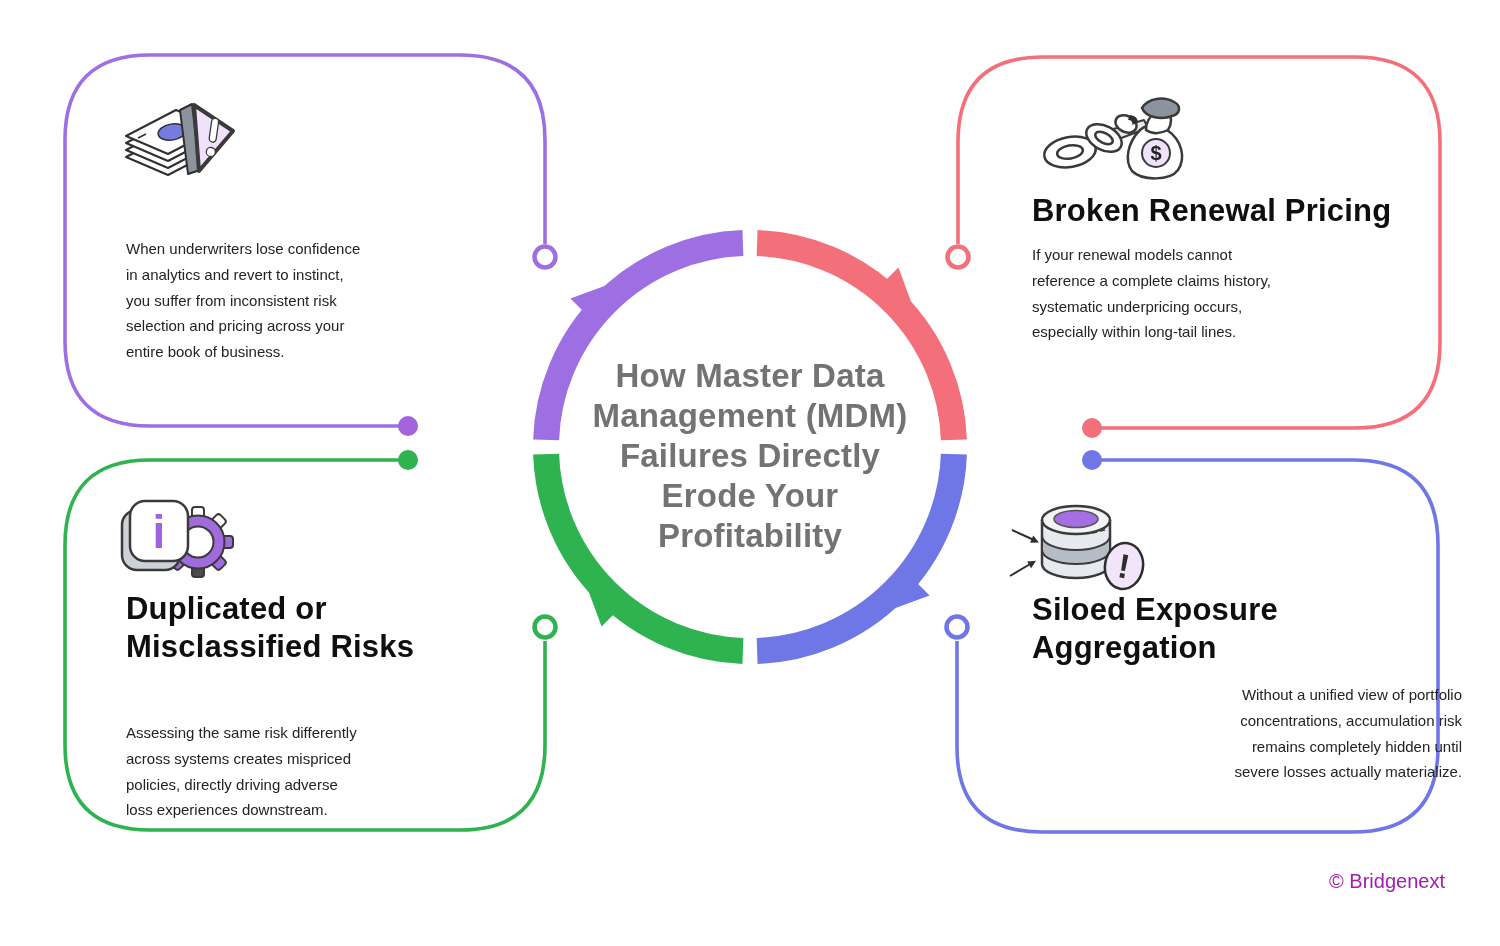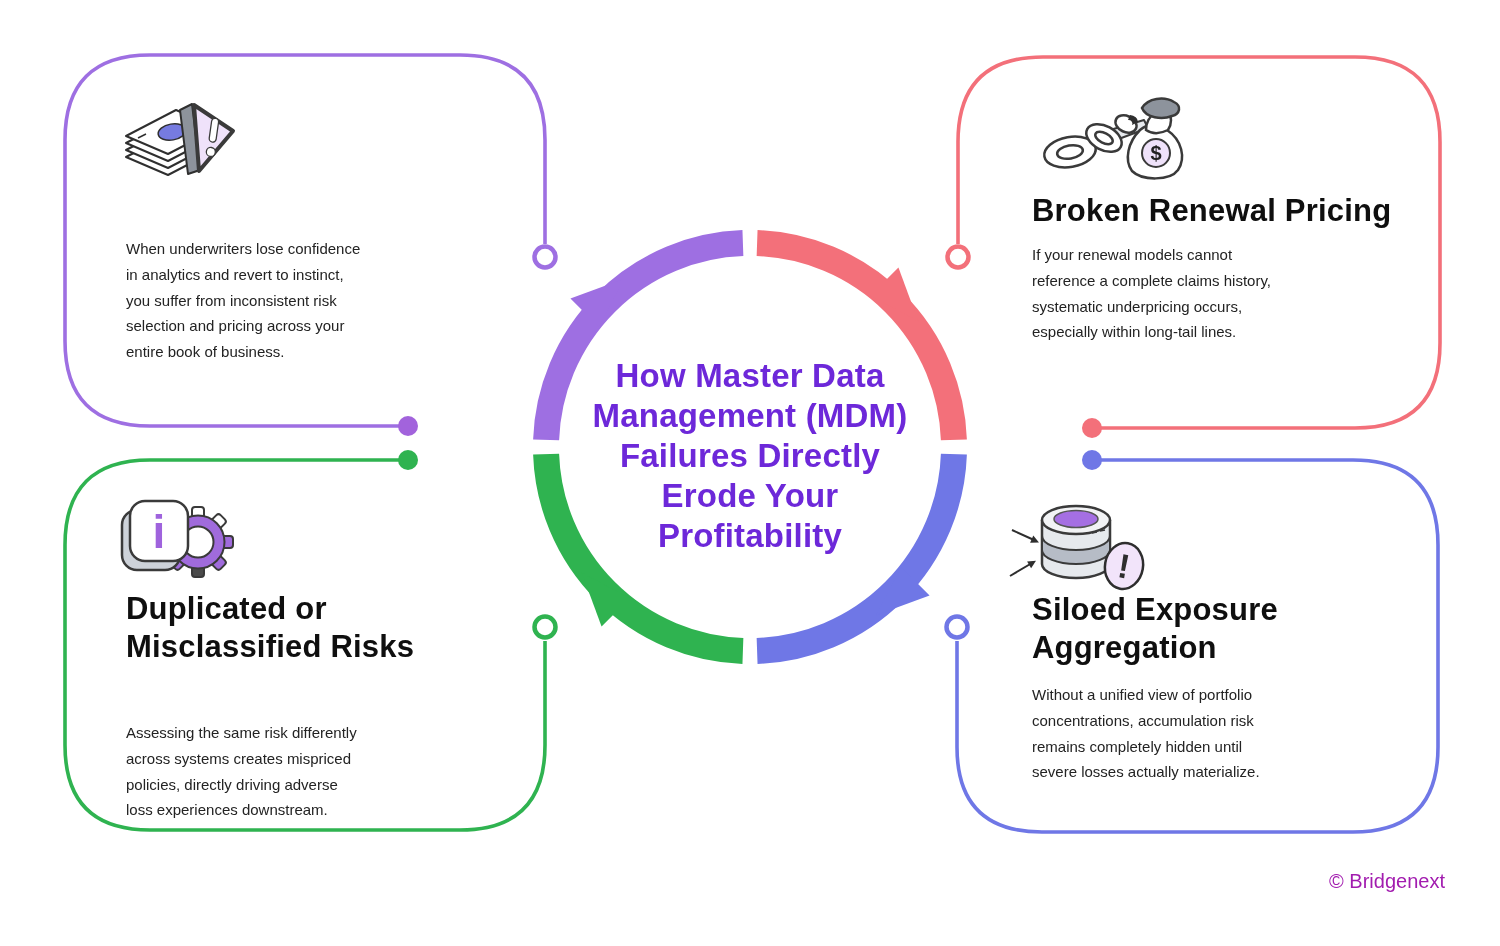--- a/index.html
+++ b/index.html
@@ -24,21 +24,21 @@
   .card-body {
     font-size: 15px;
     line-height: 25.8px;
     color: #232323;
     white-space: pre-line;
   }
   .center-title {
     font-weight: 700;
     font-size: 33px;
     line-height: 40px;
-    color: #6d28d9;
+    color: #737373;
     text-align: center;
     white-space: pre-line;
     letter-spacing: 0.2px;
   }
   .watermark {
     font-size: 20px;
     color: #a21caf;
     text-align: right;
   }
 </style>
@@ -157,21 +157,21 @@
 
   <div class="abs card-title" style="left:126px; top:590px; width:430px;">Duplicated or
 Misclassified Risks</div>
   <div class="abs card-body" style="left:126px; top:720px; width:430px;">Assessing the same risk differently
 across systems creates mispriced
 policies, directly driving adverse
 loss experiences downstream.</div>
 
   <div class="abs card-title" style="left:1032px; top:591px; width:430px;">Siloed Exposure
 Aggregation</div>
-  <div class="abs card-body" style="left:1032px; top:682px; width:430px;">Without a unified view of portfolio
+  <div class="abs card-body" style="left:1032px; top:682px; width:430px;text-align:right;">Without a unified view of portfolio
 concentrations, accumulation risk
 remains completely hidden until
 severe losses actually materialize.</div>
 
   <div class="abs center-title" style="left:545px; top:356px; width:410px;">How Master Data
 Management (MDM)
 Failures Directly
 Erode Your
 Profitability</div>
 

